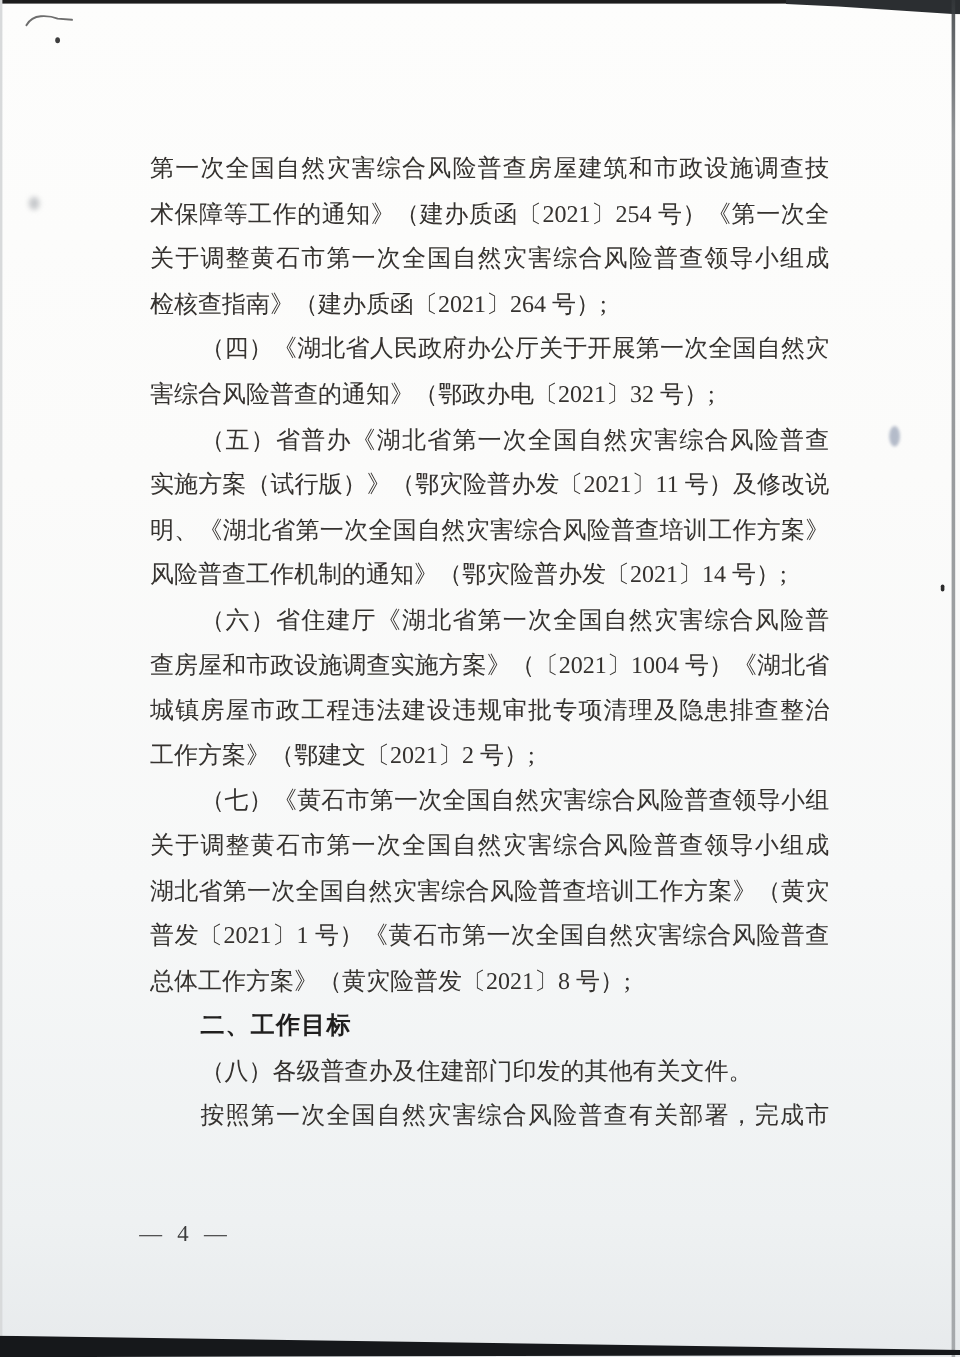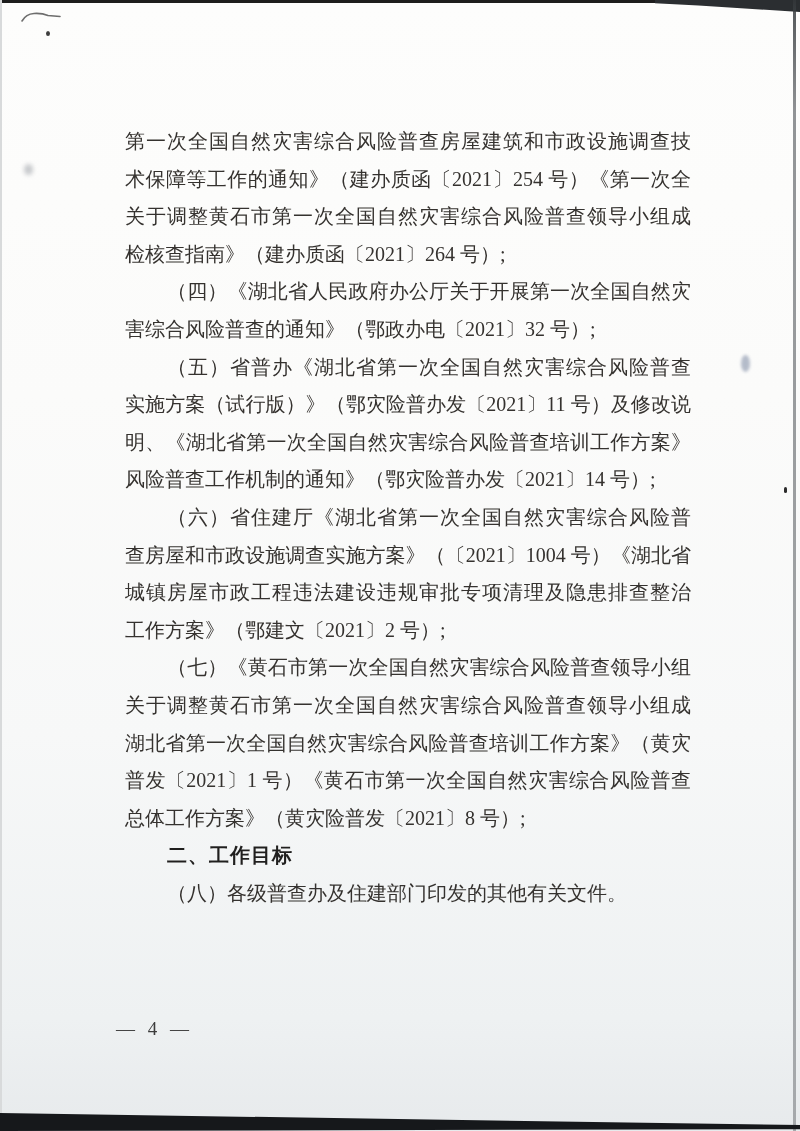--- a/index.html
+++ b/index.html
@@ -67,17 +67,18 @@
     <div class="ln fill">查房屋和市政设施调查实施方案》（〔2021〕1004 号）《湖北省</div>
     <div class="ln fill">城镇房屋市政工程违法建设违规审批专项清理及隐患排查整治</div>
     <div class="ln">工作方案》（鄂建文〔2021〕2 号）;</div>
     <div class="ln ind fill">（七）《黄石市第一次全国自然灾害综合风险普查领导小组</div>
     <div class="ln fill">关于调整黄石市第一次全国自然灾害综合风险普查领导小组成</div>
     <div class="ln fill">湖北省第一次全国自然灾害综合风险普查培训工作方案》（黄灾险</div>
     <div class="ln fill">普发〔2021〕1 号）《黄石市第一次全国自然灾害综合风险普查</div>
     <div class="ln">总体工作方案》（黄灾险普发〔2021〕8 号）;</div>
     <div class="ln ind head">二、工作目标</div>
     <div class="ln ind">（八）各级普查办及住建部门印发的其他有关文件。</div>
+    <div class="ln ind fill">按照第一次全国自然灾害综合风险普查有关部署，完成市</div>
   </main>
 
   <div class="footer">— 4 —</div>
 
 </div>
 
 </body></html>

